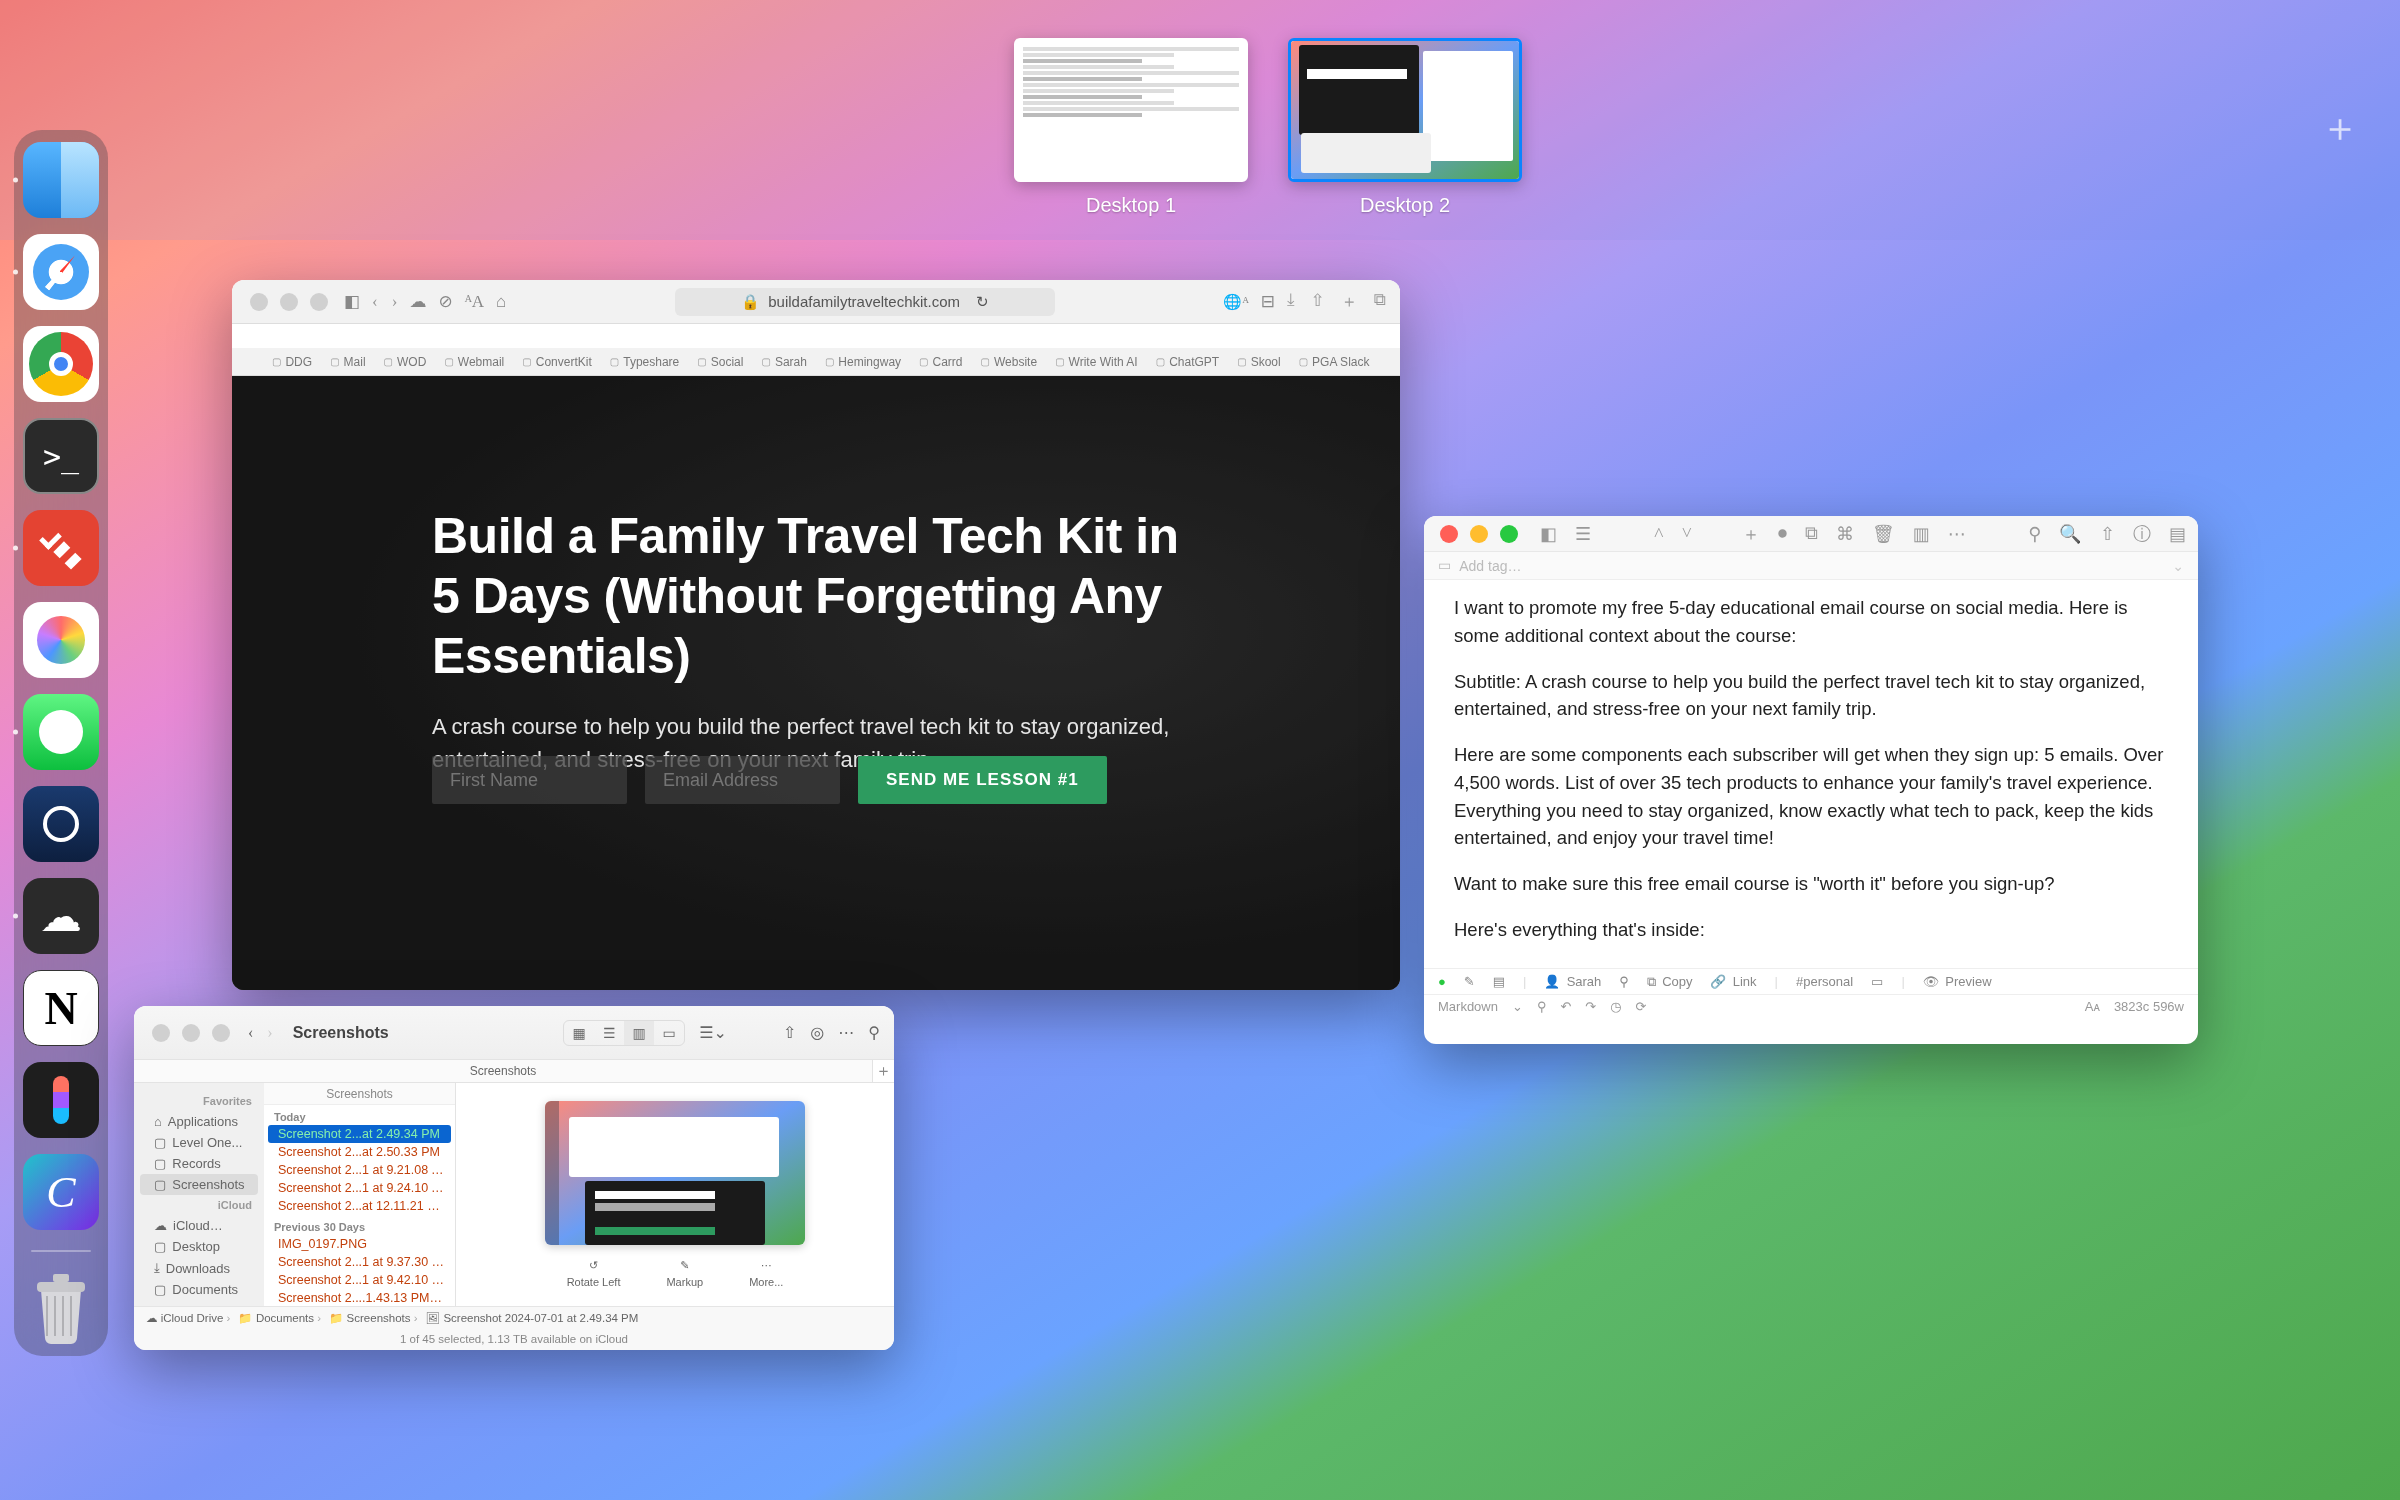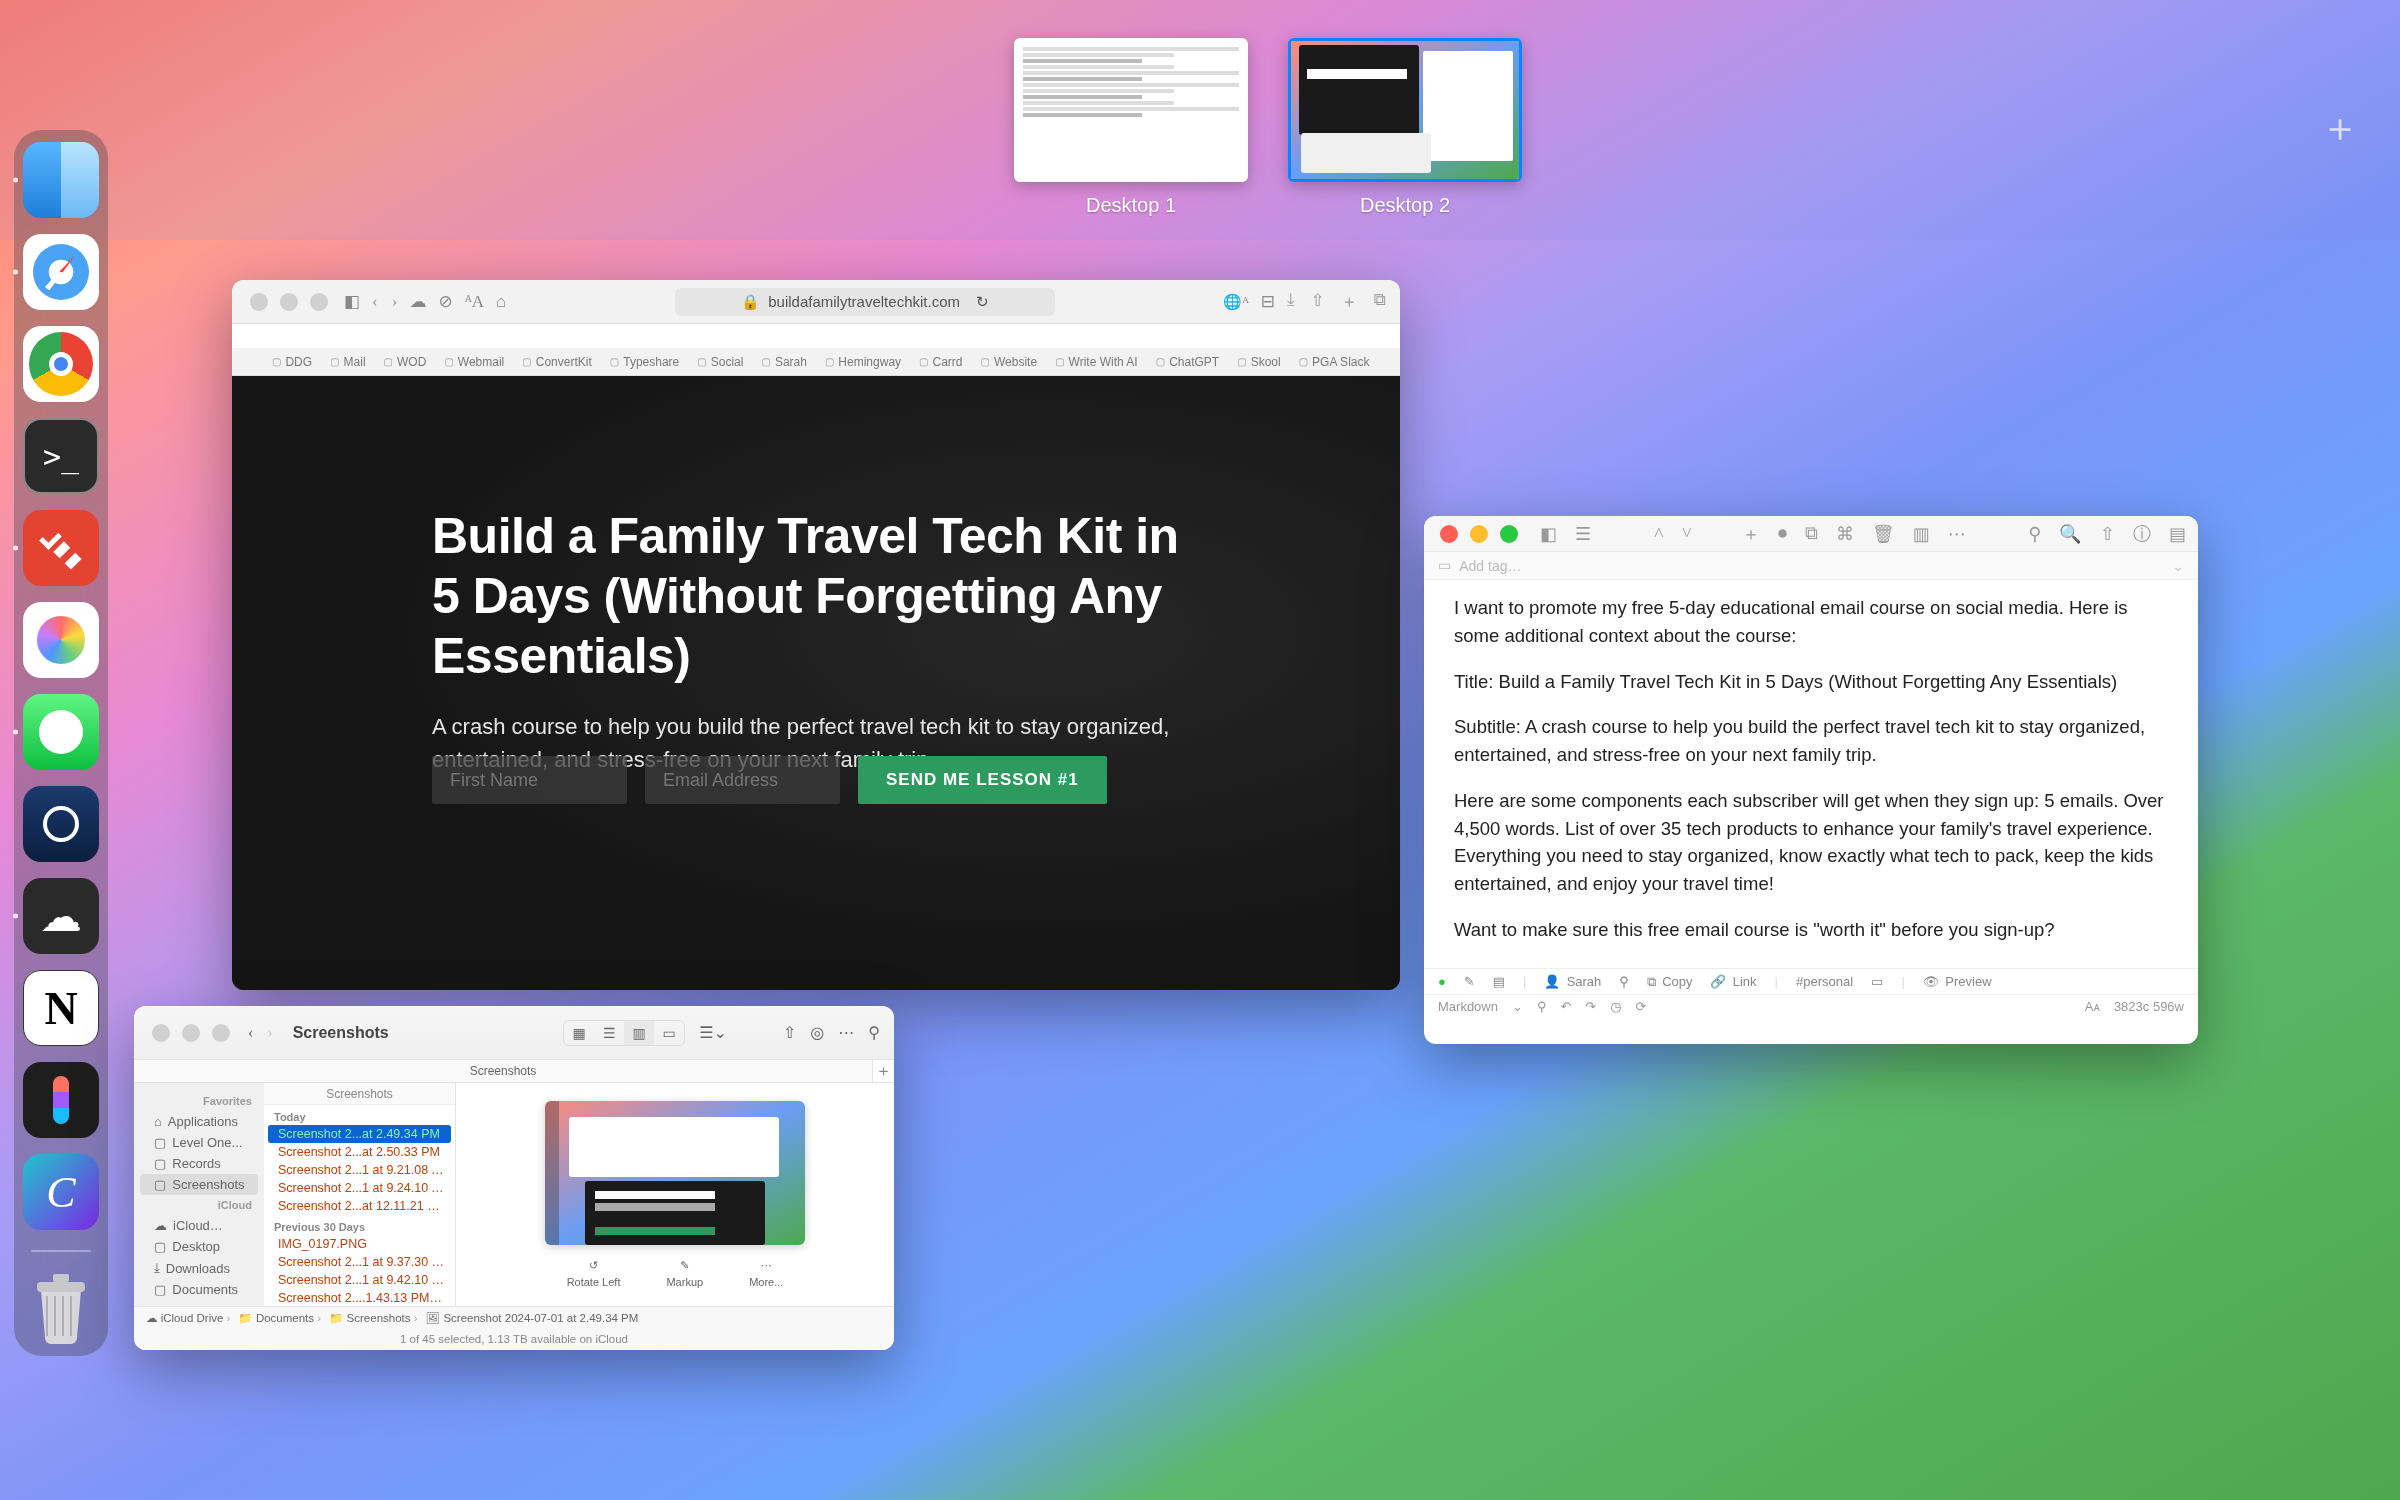--- a/index.html
+++ b/index.html
@@ -296,21 +296,20 @@
     <span class="sym">⇧</span>
     <span class="sym">ⓘ</span>
     <span class="sym">▤</span>
   </div>
   <div class="bear-tag">
     <span class="sym">▭</span>
     <span>Add tag…</span>
   </div>
   <div class="bear-body">
     <p>I want to promote my free 5-day educational email course on social media. Here is some additional context about the course:</p>
-    <p>Title: Build a Family Travel Tech Kit in 5 Days (Without Forgetting Any Essentials)</p>
     <p>Subtitle: A crash course to help you build the perfect travel tech kit to stay organized, entertained, and stress-free on your next family trip.</p>
     <p>Here are some components each subscriber will get when they sign up: 5 emails. Over 4,500 words. List of over 35 tech products to enhance your family's travel experience. Everything you need to stay organized, know exactly what tech to pack, keep the kids entertained, and enjoy your travel time!</p>
     <p>Want to make sure this free email course is "worth it" before you sign-up?</p>
     <p>Here's everything that's inside:</p>
 
   </div>
   <div class="bear-foot1">
     <span class="sym" style="color:#28c940">●</span>
     <span class="sym">✎</span>
     <span class="sym">▤</span>

